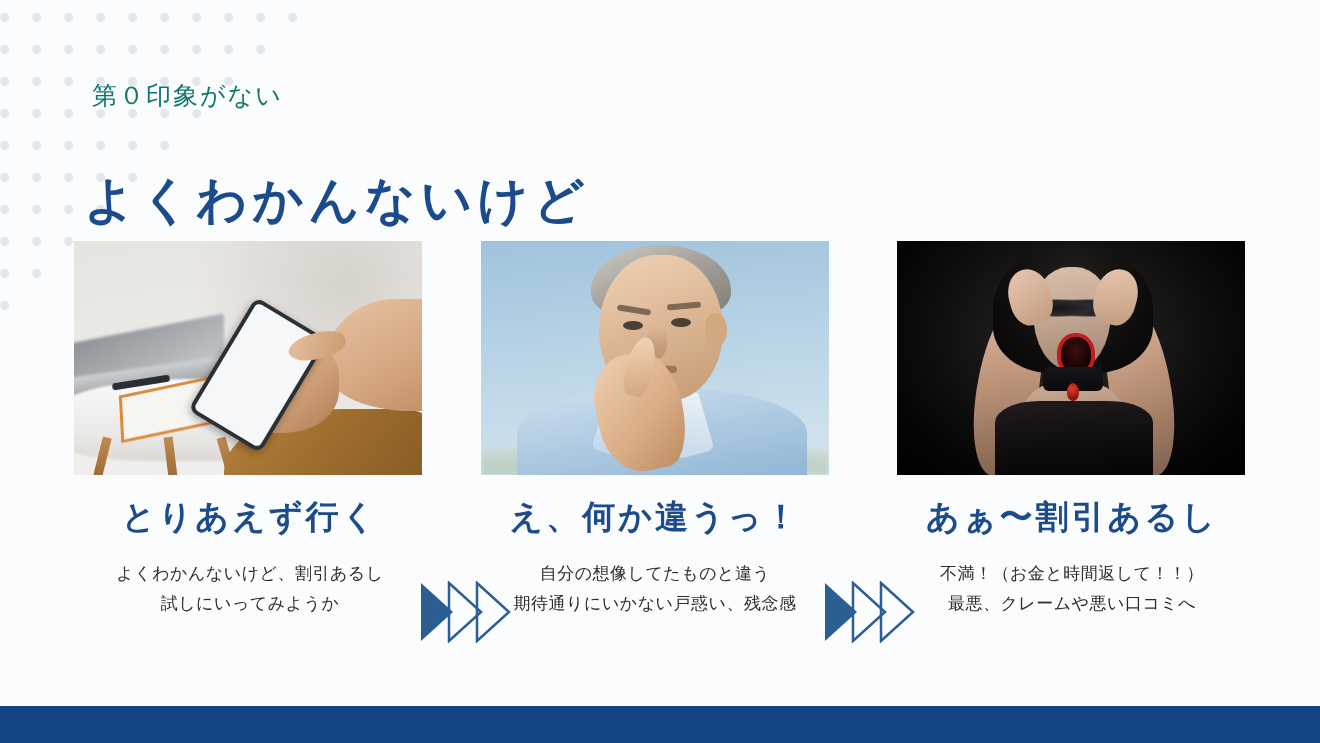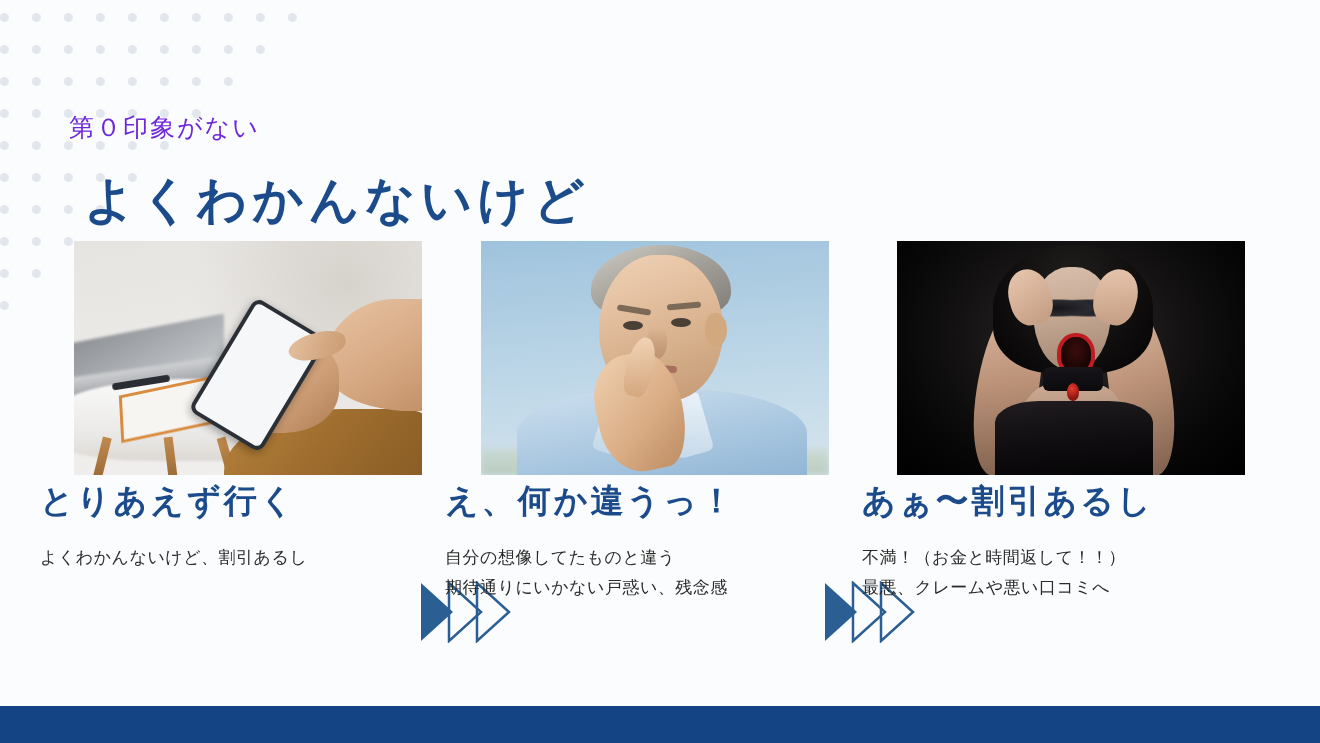--- a/index.html
+++ b/index.html
@@ -40,28 +40,27 @@
     width: 9px;
     height: 9px;
     border-radius: 50%;
     background: #e2e7ee;
     margin-right: 23px;
   }
 
   
   .eyebrow {
     position: absolute;
-    left: 69px;
+    left: 92px;
     top: 80px;
     font-size: 25px;
     letter-spacing: 2px;
-    color: #6d28d9;
+    color: #0f766e;
     font-weight: 400;
     line-height: 1.2;
-    margin-top: 32px;
   }
   .headline {
     position: absolute;
     left: 84px;
     top: 138px;
     font-size: 50px;
     font-weight: 700;
     letter-spacing: 5px;
     color: #1b4b8a;
     line-height: 1.15;
@@ -374,23 +373,23 @@
     top: 340px;
     width: 96px;
     height: 62px;
   }
   .arrow-1 { left: 419px; }
   .arrow-2 { left: 823px; }
 
   
   .col {
     position: absolute;
-    top: 480px;
+    top: 496px;
     width: 420px;
-    text-align: left;
+    text-align: center;
   }
   .col-1 { left: 40px; }
   .col-2 { left: 445px; }
   .col-3 { left: 862px; }
 
   .col-title {
     font-size: 33px;
     font-weight: 700;
     color: #1b4b8a;
     letter-spacing: 3px;
@@ -508,20 +507,21 @@
       <div class="p3-hand-l"></div>
       <div class="p3-hand-r"></div>
     </div>
 
   </div>
 
   <div class="col col-1">
     <p class="col-title">とりあえず行く</p>
     <p class="col-body">
       <span>よくわかんないけど、割引あるし</span>
+      <span>試しにいってみようか</span>
     </p>
   </div>
 
   <div class="col col-2">
     <p class="col-title">え、何か違うっ！</p>
     <p class="col-body">
       <span>自分の想像してたものと違う</span>
       <span>期待通りにいかない戸惑い、残念感</span>
     </p>
   </div>

